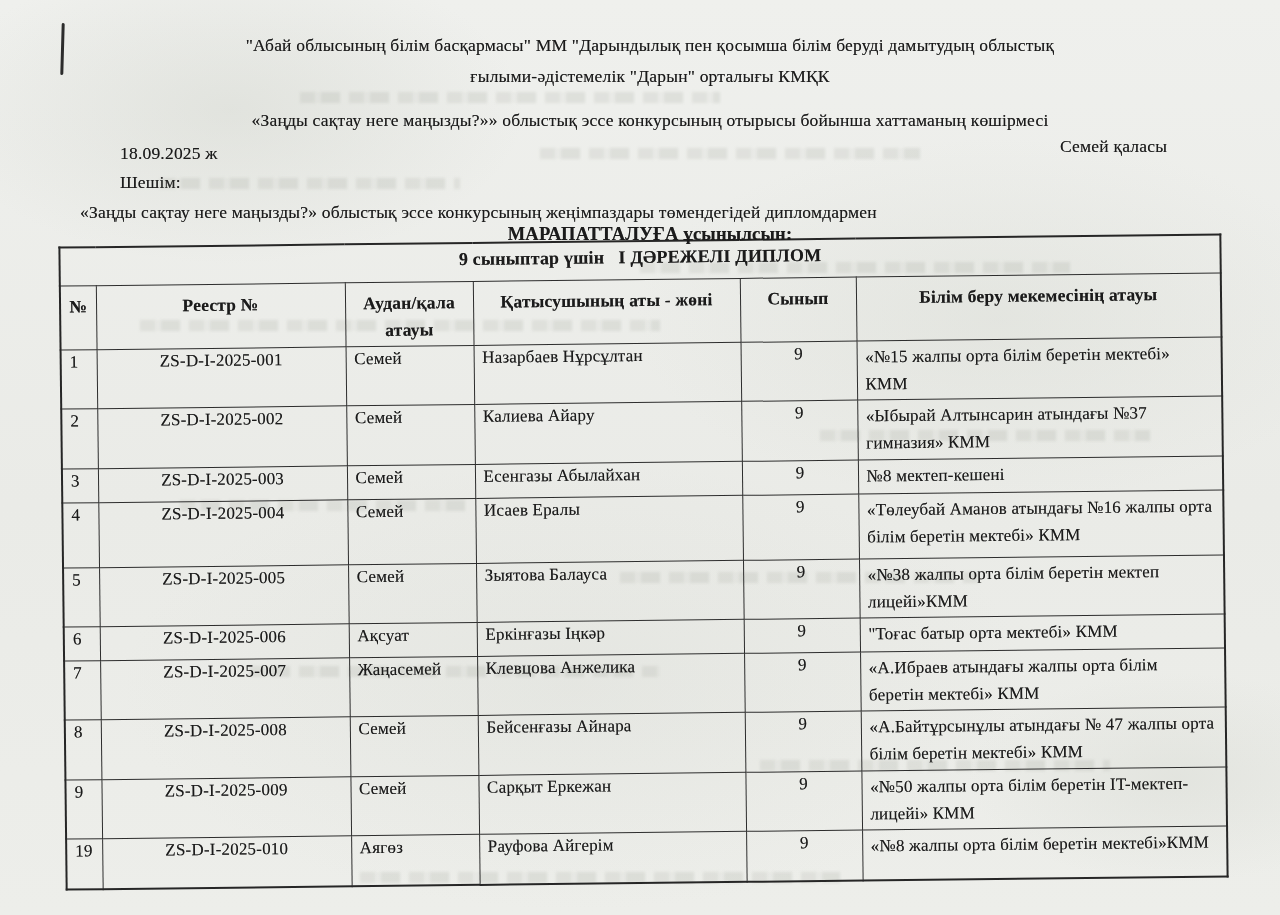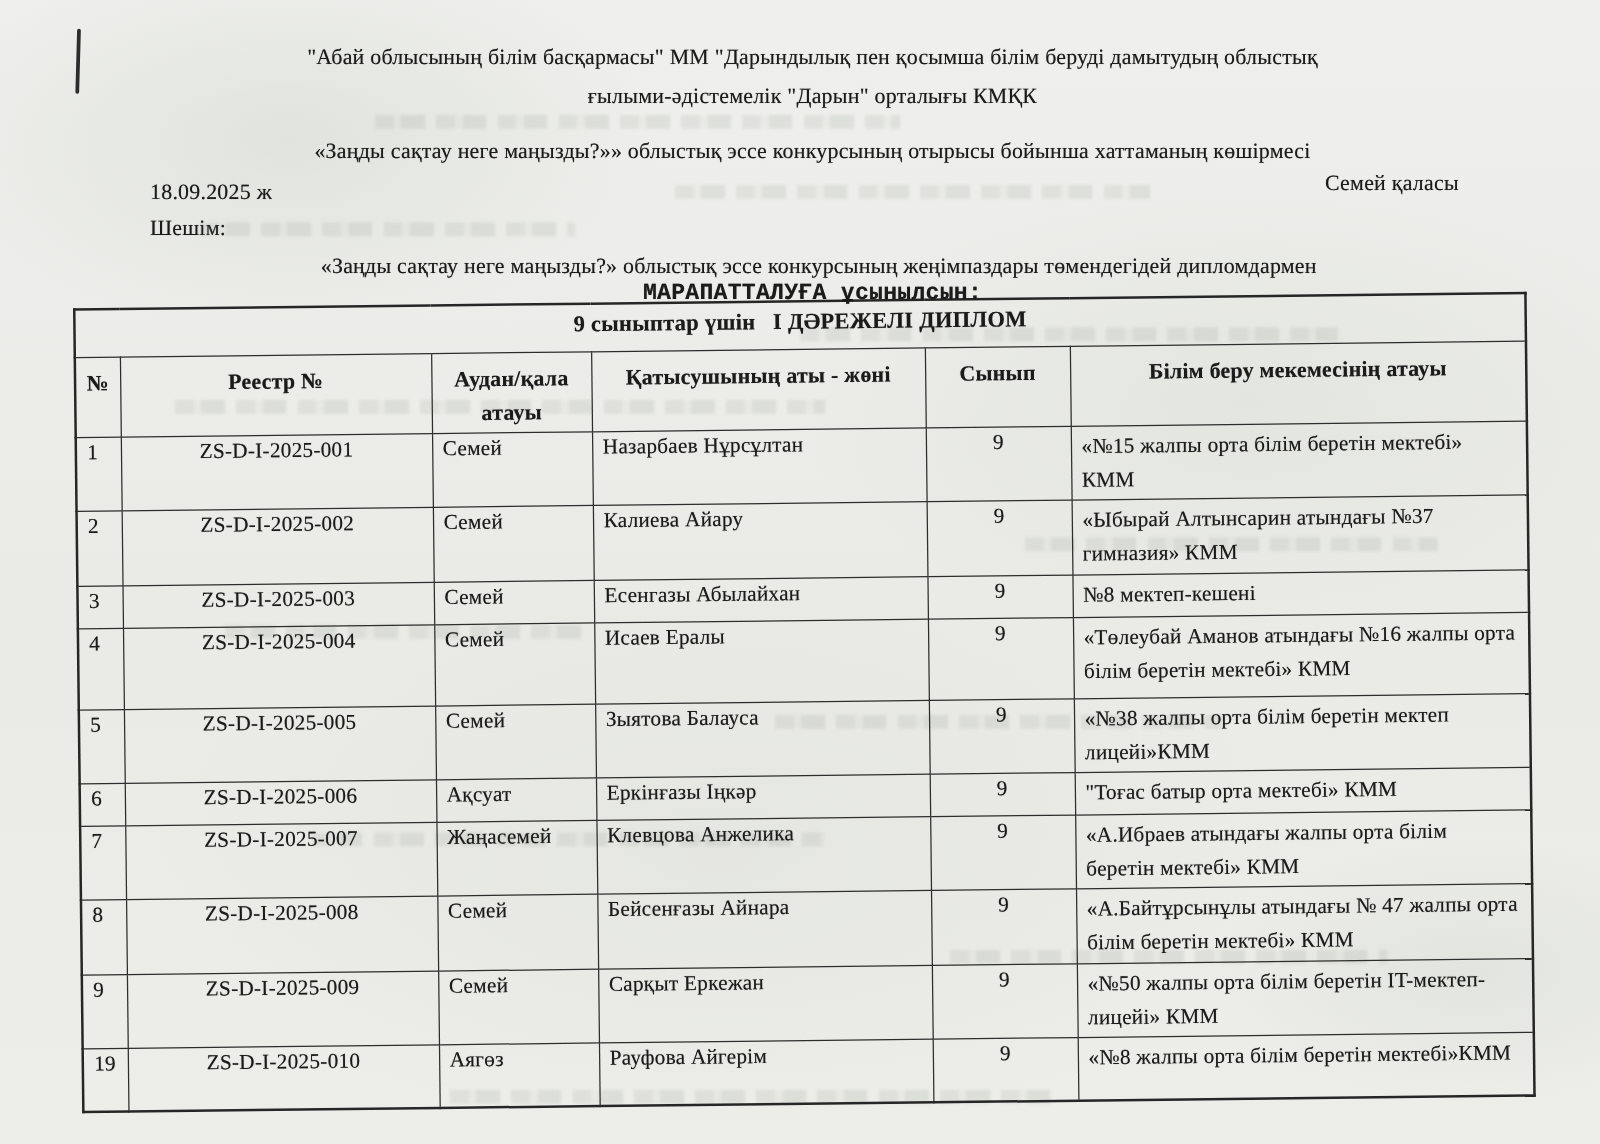--- a/index.html
+++ b/index.html
@@ -61,31 +61,30 @@
     margin-left: 47px;
   }
   .decision-label {
     position: absolute;
     left: 120px; top: 172px;
     font-size: 17.5px;
   }
   .decision-text {
     position: absolute;
     left: 80px; top: 202px; width: 1150px;
-    text-align: center;
+    text-align: left;
     font-size: 17.5px;
   }
   .award-line {
     position: absolute;
     left: 80px; top: 224px; width: 1140px;
     text-align: center;
     font-weight: bold;
     font-size: 18.5px;
     z-index: 3;
-    font-family: Liberation Mono, monospace;
   }
   table.doc-table {
     position: absolute;
     left: 62px; top: 240px;
     width: 1161px;
     border-collapse: collapse;
     transform: rotate(-0.65deg);
     transform-origin: 50% 50%;
     z-index: 2;
     table-layout: fixed;

